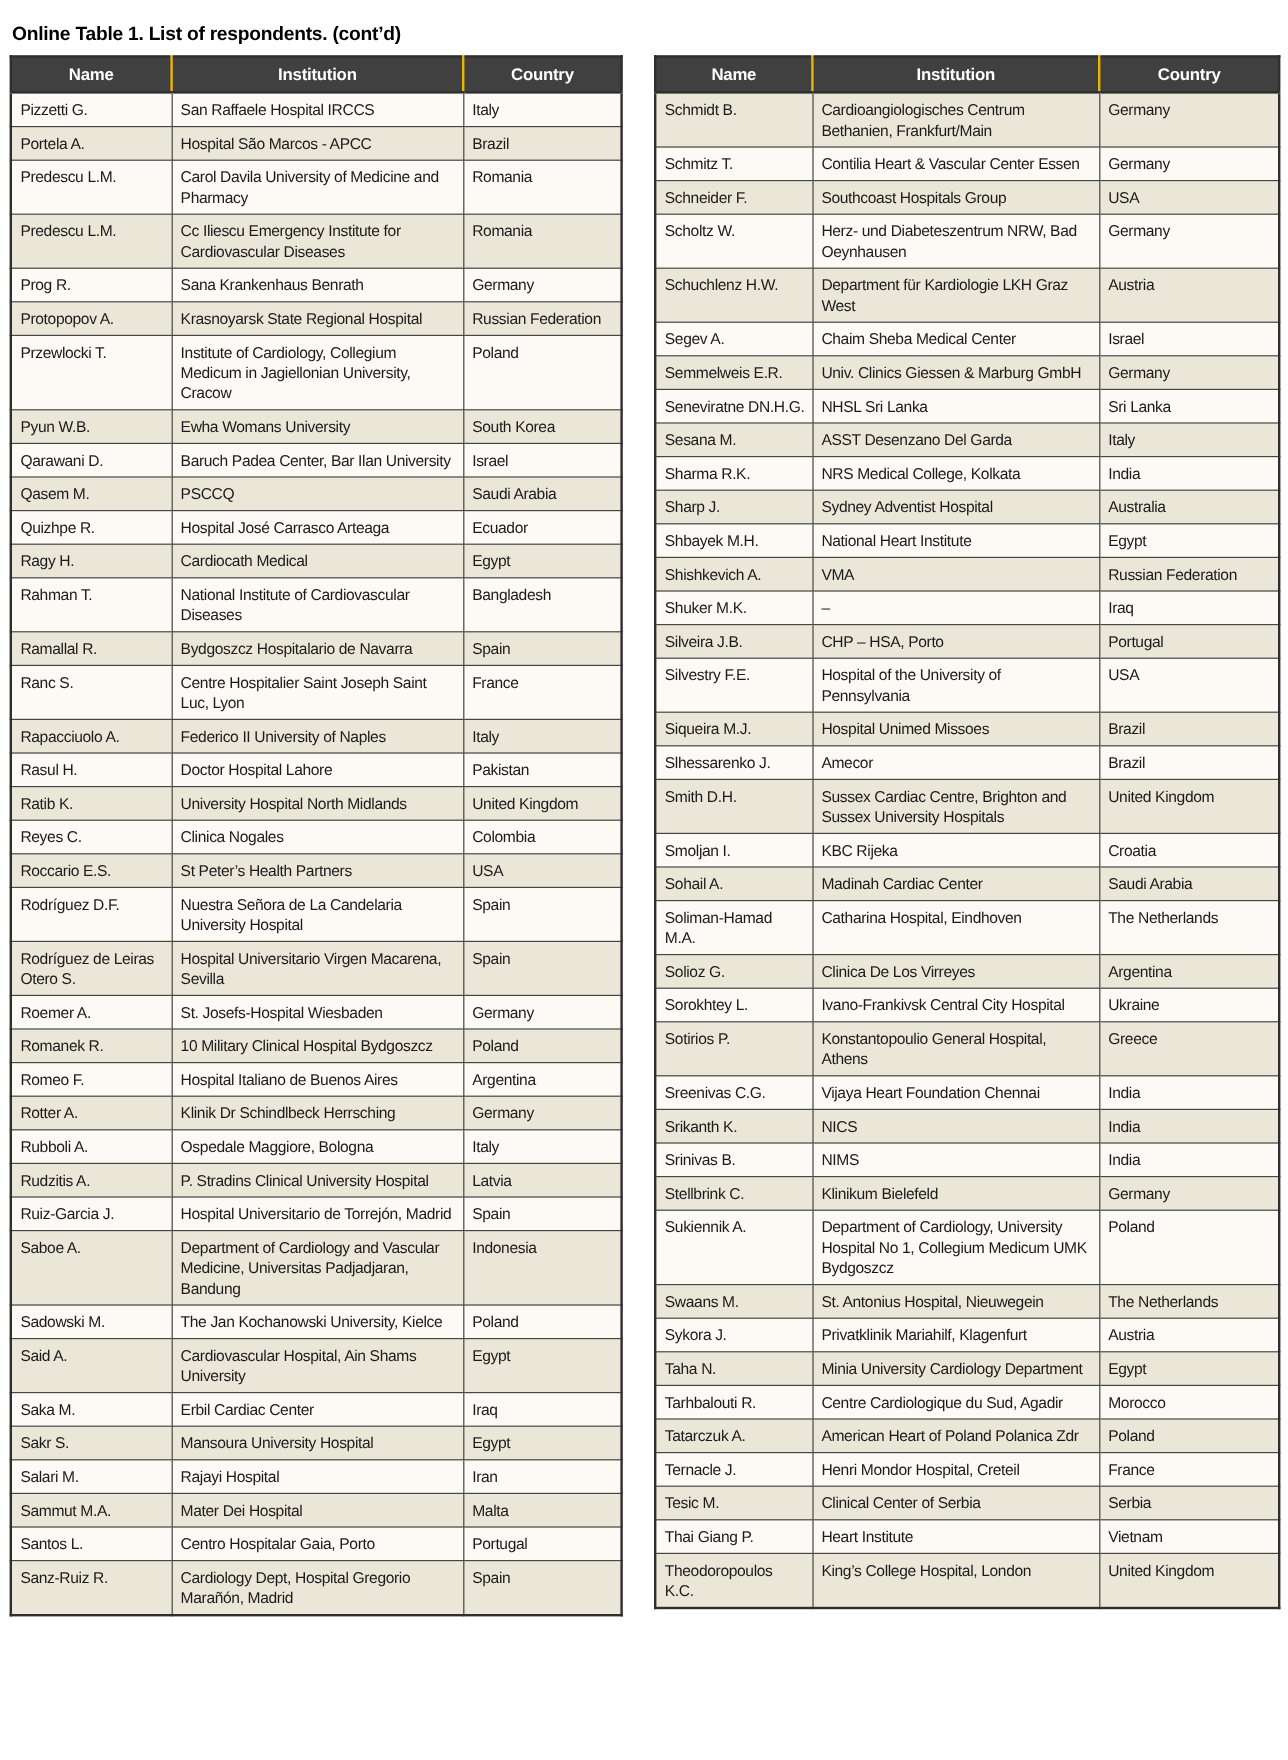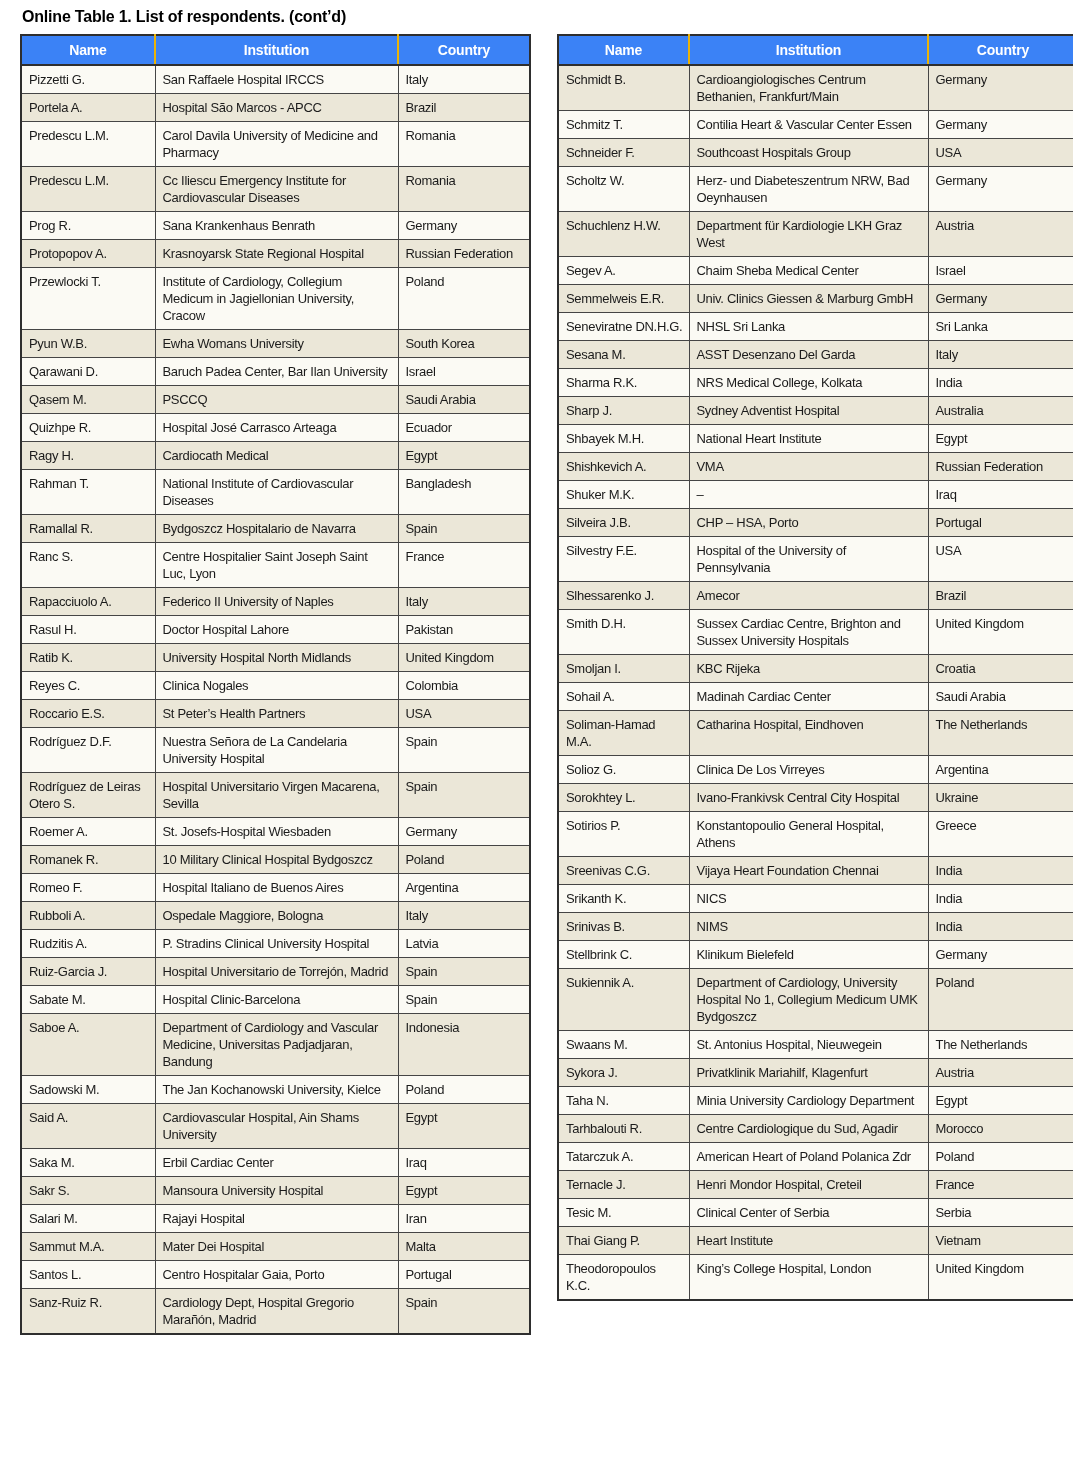--- a/index.html
+++ b/index.html
@@ -5,21 +5,21 @@
   html, body {
     margin: 0;
     padding: 0;
     background: #ffffff;
     width: 1073px;
     height: 1467px;
     font-family: "Liberation Sans", sans-serif;
     color: #1b1b1b;
     -webkit-font-smoothing: antialiased;
   }
-  main { padding: 8px 0 0 20px; }
+  main { padding: 8px 0 0 8px; margin-top: 12px; }
   h1.page-title {
     font-size: 16px;
     font-weight: 700;
     color: #000000;
     margin: 0 0 8px 2px;
     letter-spacing: -0.2px;
   }
   .tables-row {
     display: flex;
     gap: 26px;
@@ -32,21 +32,21 @@
   }
   table.resp-table.left  { width: 509px; }
   table.resp-table.right { width: 520px; }
   .left  col.c-name    { width: 134px; }
   .left  col.c-inst    { width: 243px; }
   .left  col.c-country { width: 132px; }
   .right col.c-name    { width: 131px; }
   .right col.c-inst    { width: 239px; }
   .right col.c-country { width: 150px; }
   th {
-    background: #3b82f6;
+    background: #404040;
     color: #ffffff;
     font-size: 14px;
     font-weight: 700;
     letter-spacing: -0.2px;
     text-align: center;
     padding: 6px 4px;
     border-bottom: 2px solid #2e2e2e;
   }
   th + th { border-left: 2px solid #eab308; }
   td {
@@ -203,37 +203,37 @@
             <td>Romanek R.</td>
             <td>10 Military Clinical Hospital Bydgoszcz</td>
             <td>Poland</td>
           </tr>
           <tr>
             <td>Romeo F.</td>
             <td>Hospital Italiano de Buenos Aires</td>
             <td>Argentina</td>
           </tr>
           <tr>
+            <td>Rotter A.</td>
+            <td>Klinik Dr Schindlbeck Herrsching</td>
+            <td>Germany</td>
+          </tr>
+          <tr>
             <td>Rubboli A.</td>
             <td>Ospedale Maggiore, Bologna</td>
             <td>Italy</td>
           </tr>
           <tr>
             <td>Rudzitis A.</td>
             <td>P. Stradins Clinical University Hospital</td>
             <td>Latvia</td>
           </tr>
           <tr>
             <td>Ruiz-Garcia J.</td>
             <td>Hospital Universitario de Torrejón, Madrid</td>
-            <td>Spain</td>
-          </tr>
-          <tr>
-            <td>Sabate M.</td>
-            <td>Hospital Clinic-Barcelona</td>
             <td>Spain</td>
           </tr>
           <tr>
             <td>Saboe A.</td>
             <td>Department of Cardiology and Vascular Medicine, Universitas Padjadjaran, Bandung</td>
             <td>Indonesia</td>
           </tr>
           <tr>
             <td>Sadowski M.</td>
             <td>The Jan Kochanowski University, Kielce</td>
@@ -365,20 +365,25 @@
             <td>Silveira J.B.</td>
             <td>CHP – HSA, Porto</td>
             <td>Portugal</td>
           </tr>
           <tr>
             <td>Silvestry F.E.</td>
             <td>Hospital of the University of Pennsylvania</td>
             <td>USA</td>
           </tr>
           <tr>
+            <td>Siqueira M.J.</td>
+            <td>Hospital Unimed Missoes</td>
+            <td>Brazil</td>
+          </tr>
+          <tr>
             <td>Slhessarenko J.</td>
             <td>Amecor</td>
             <td>Brazil</td>
           </tr>
           <tr>
             <td>Smith D.H.</td>
             <td>Sussex Cardiac Centre, Brighton and Sussex University Hospitals</td>
             <td>United Kingdom</td>
           </tr>
           <tr>

